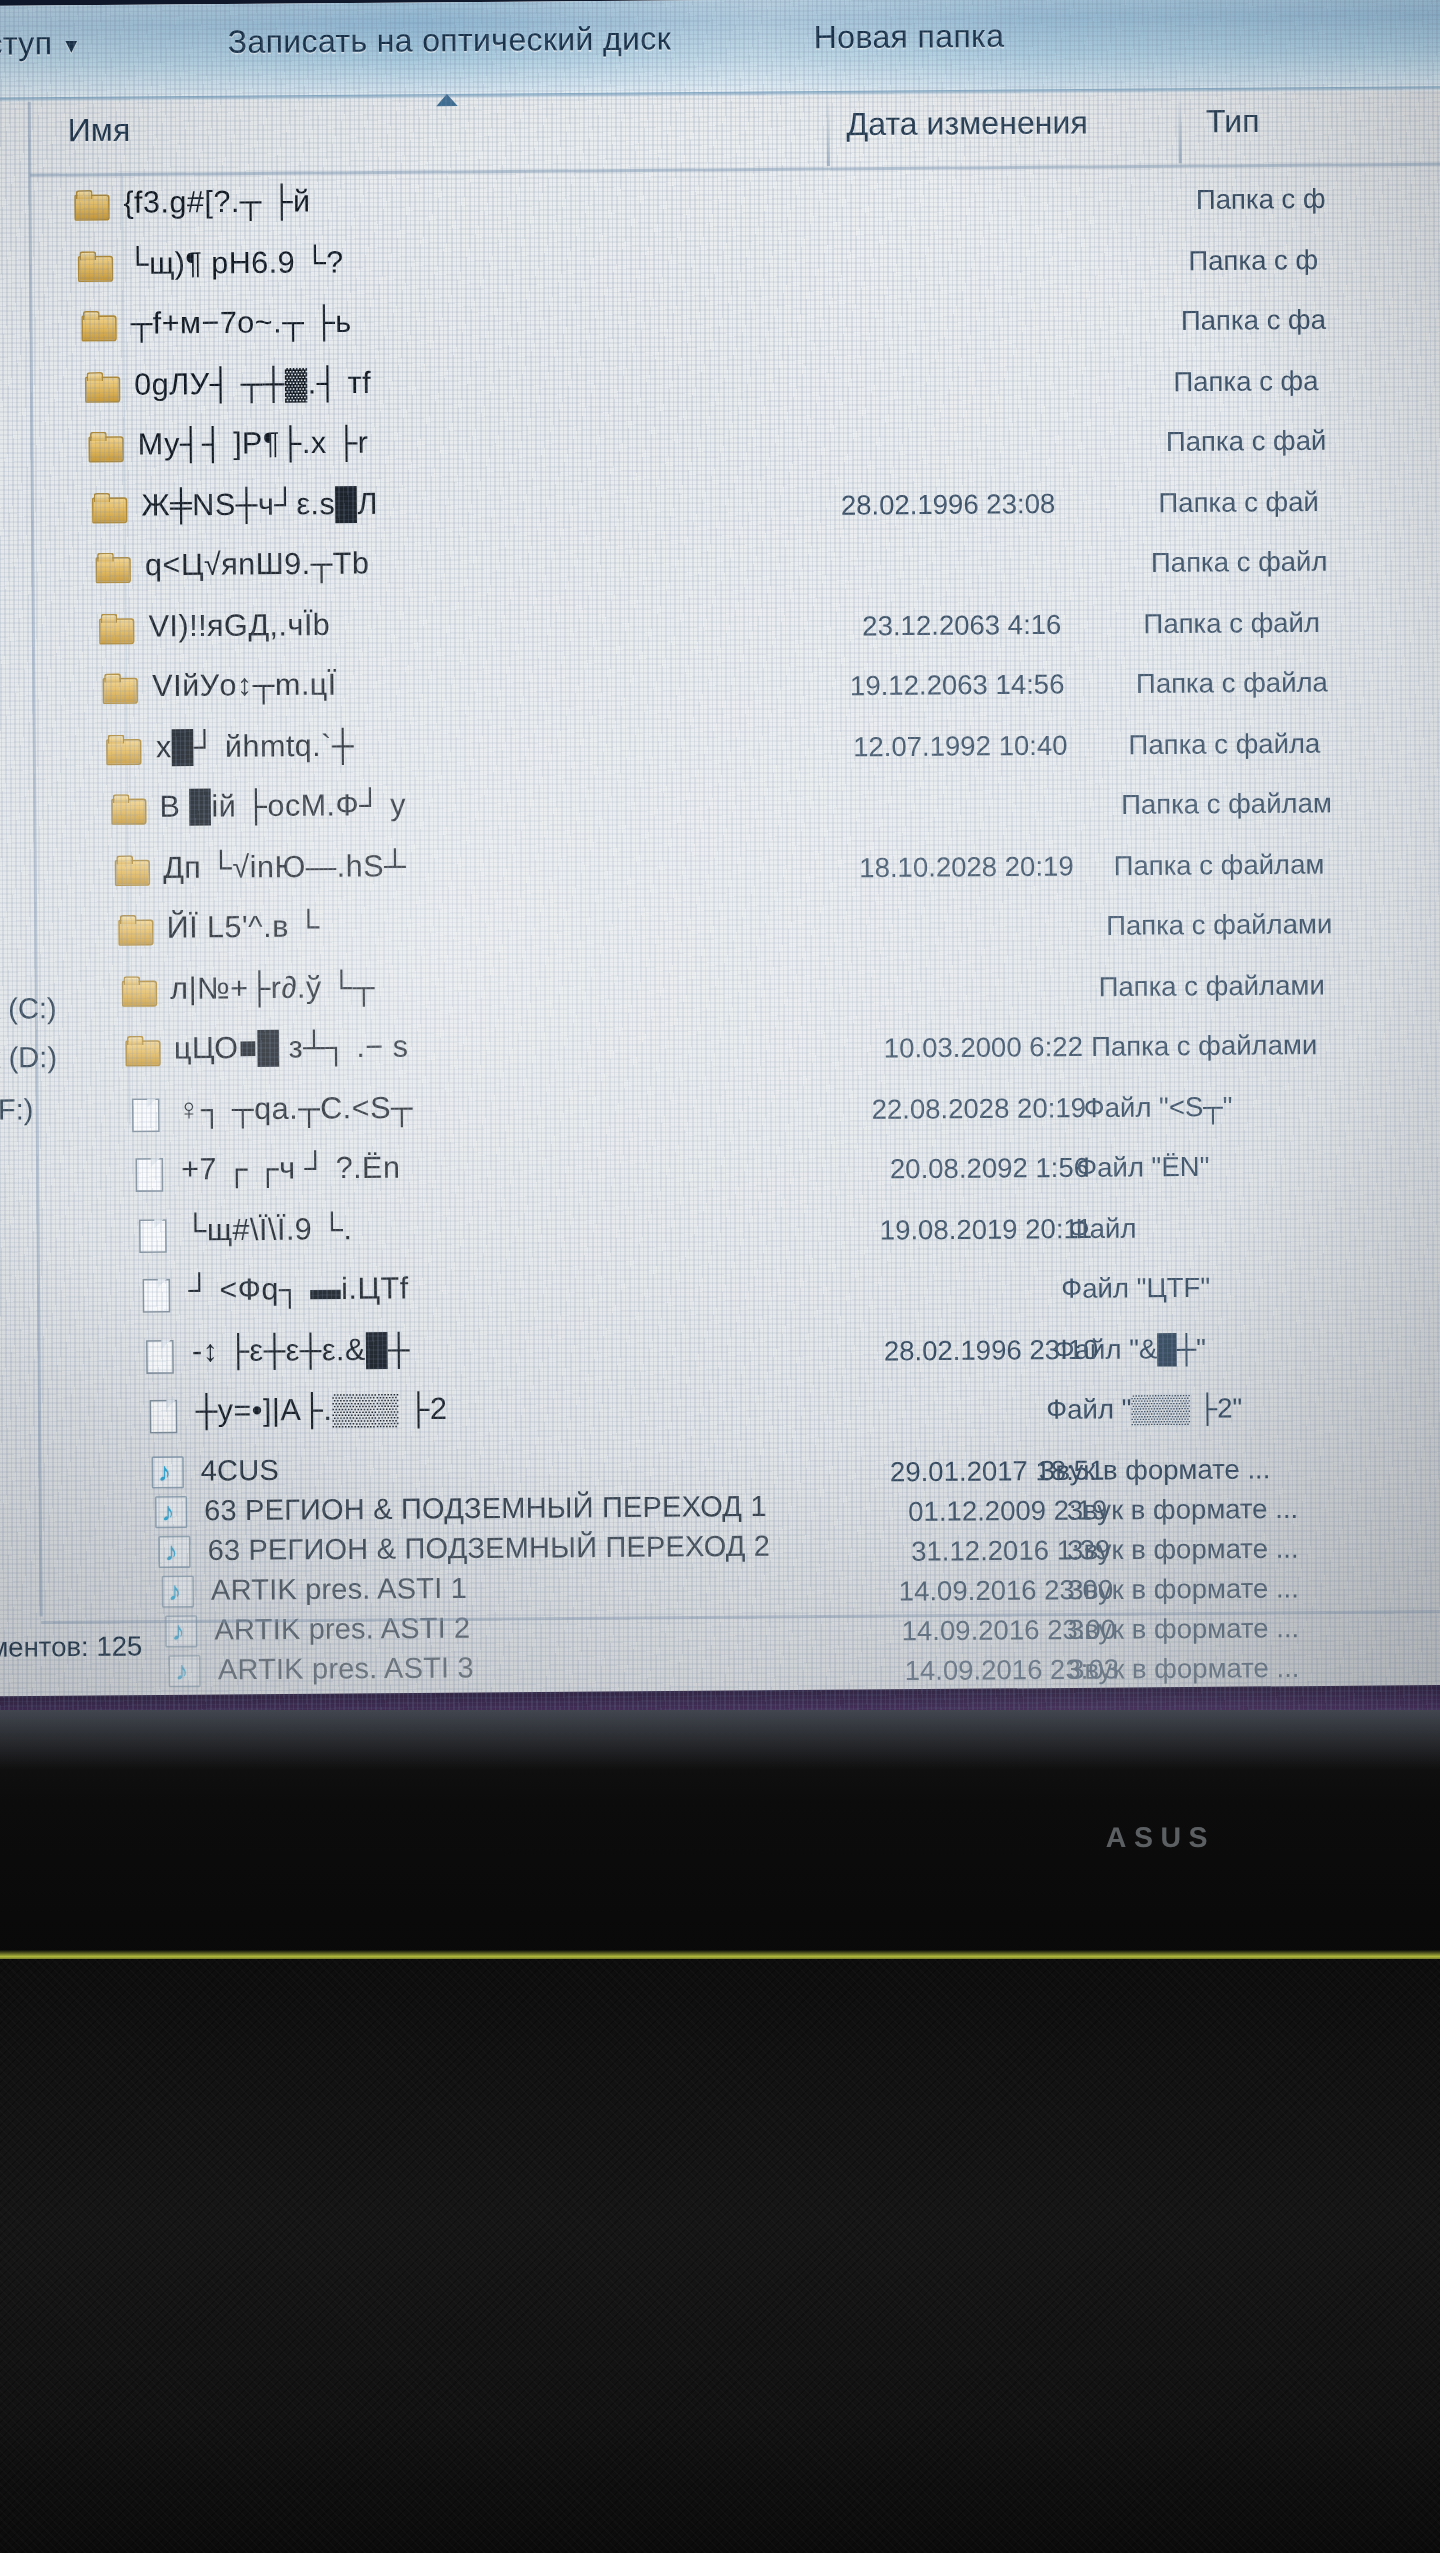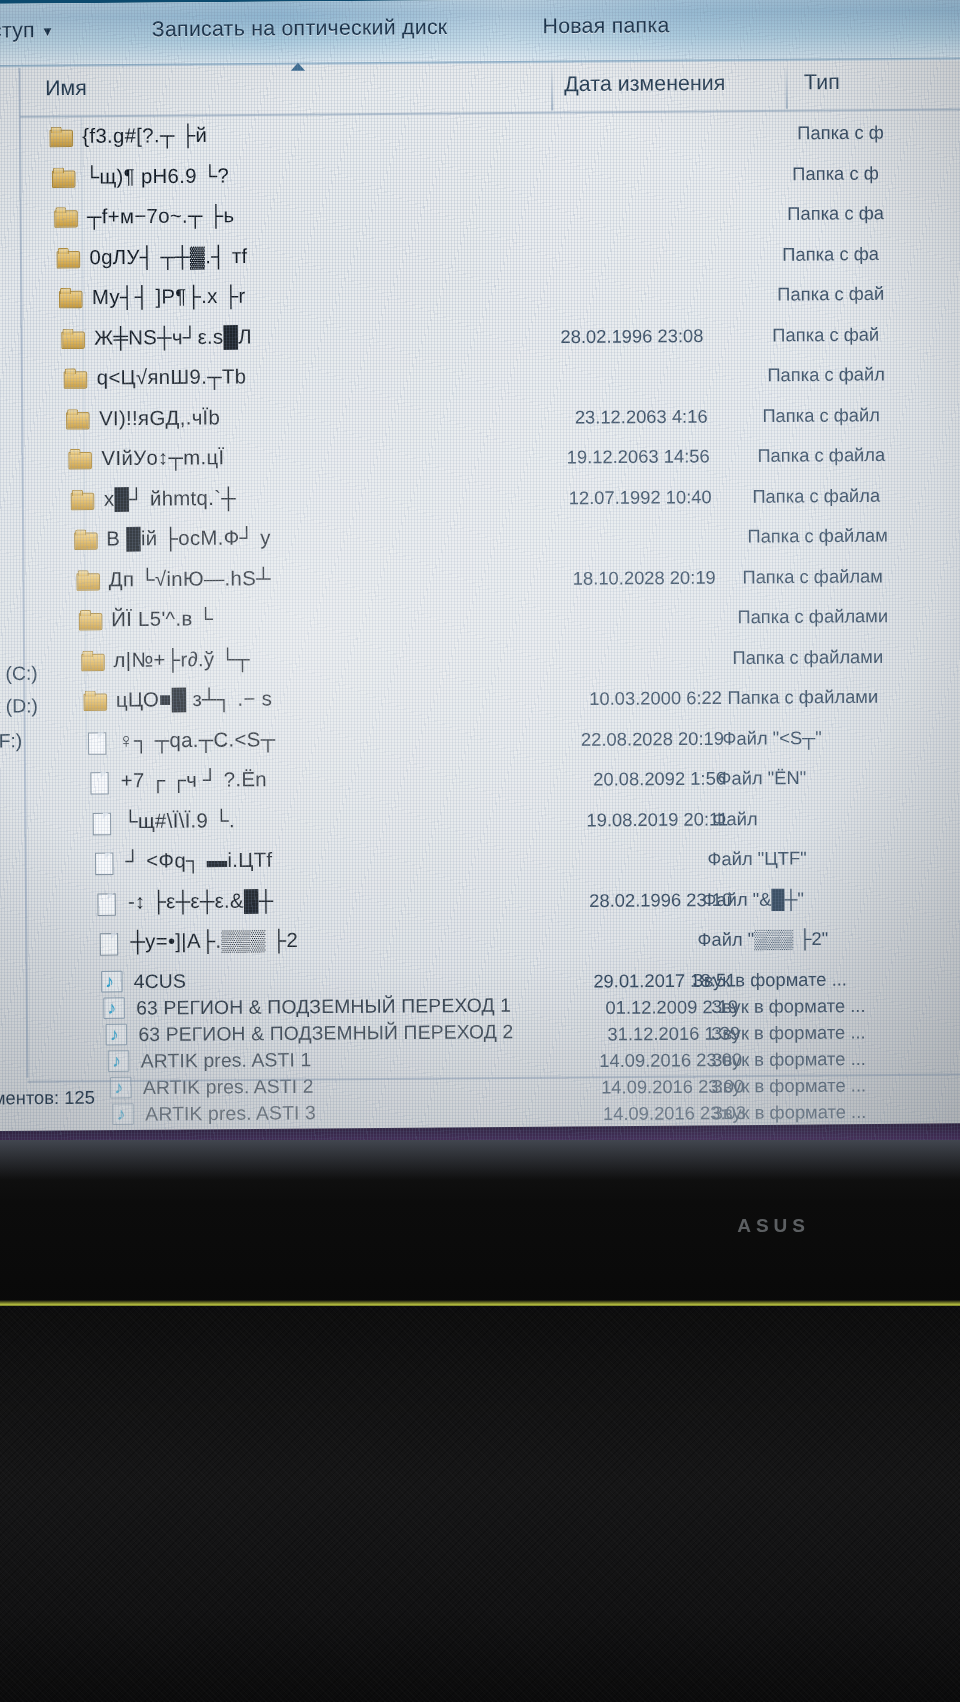--- a/index.html
+++ b/index.html
@@ -1,18 +1,18 @@
 <!DOCTYPE html>
 <html><head>
 <meta charset="utf-8">
 <style>
   html,body{margin:0;padding:0;background:#000;}
   body{width:960px;height:1702px;overflow:hidden;font-family:"Liberation Sans",sans-serif;}
 
-  #root{position:relative;width:960px;height:1702px;overflow:hidden;background:#0c4a6e;}
+  #root{position:relative;width:960px;height:1702px;overflow:hidden;background:#0f172a;}
 
   
   #screen{
     position:absolute;left:0;top:0;width:960px;height:1160px;
     background:
       linear-gradient(95deg, rgba(255,255,255,0.00) 0%, rgba(255,255,255,0.10) 38%, rgba(255,255,255,0.16) 55%, rgba(255,255,255,0.02) 78%, rgba(0,0,0,0.08) 100%),
       linear-gradient(180deg,#e9ecee 0%, #e3e7ea 40%, #dfe3e6 70%, #d7dbdf 100%);
     overflow:hidden;
     transform:rotate(-0.45deg) scale(1.02);
     transform-origin:50% 0%;

